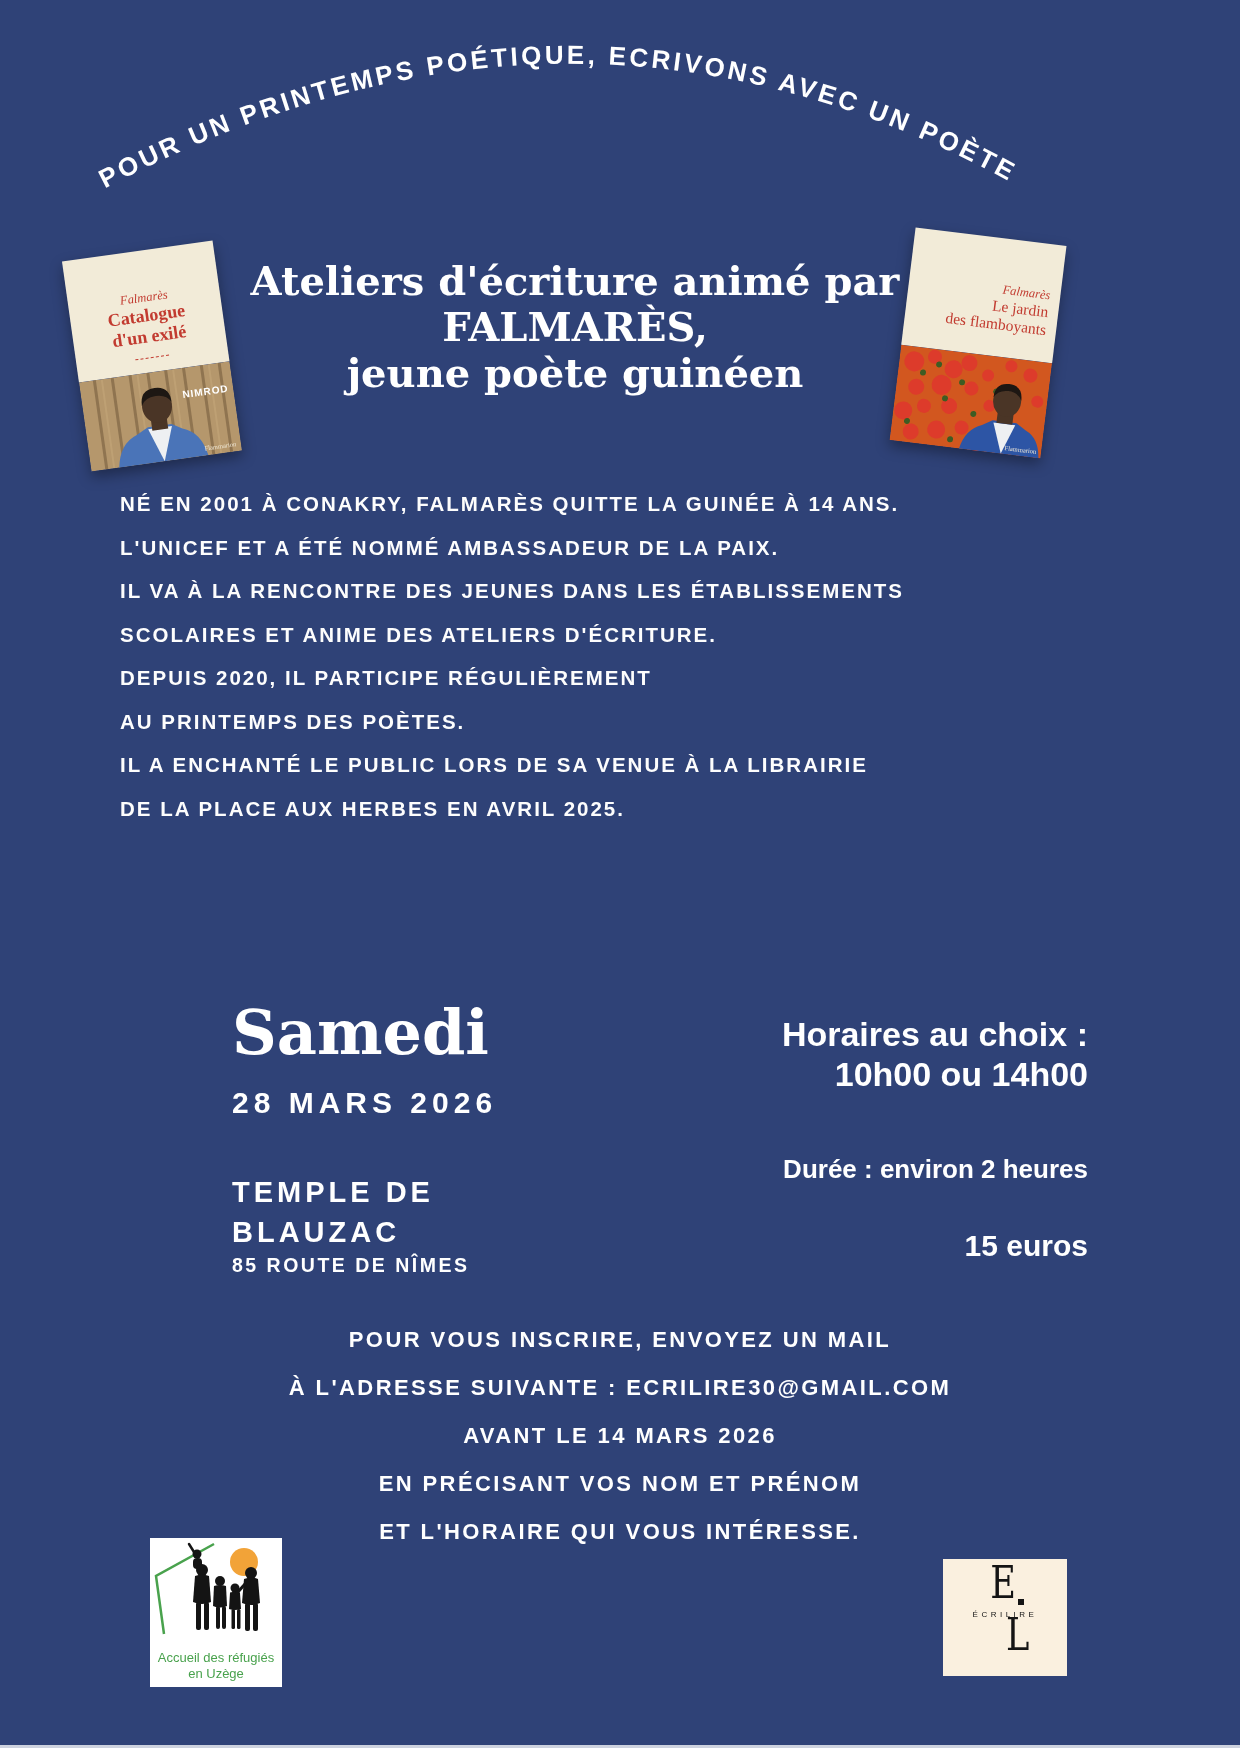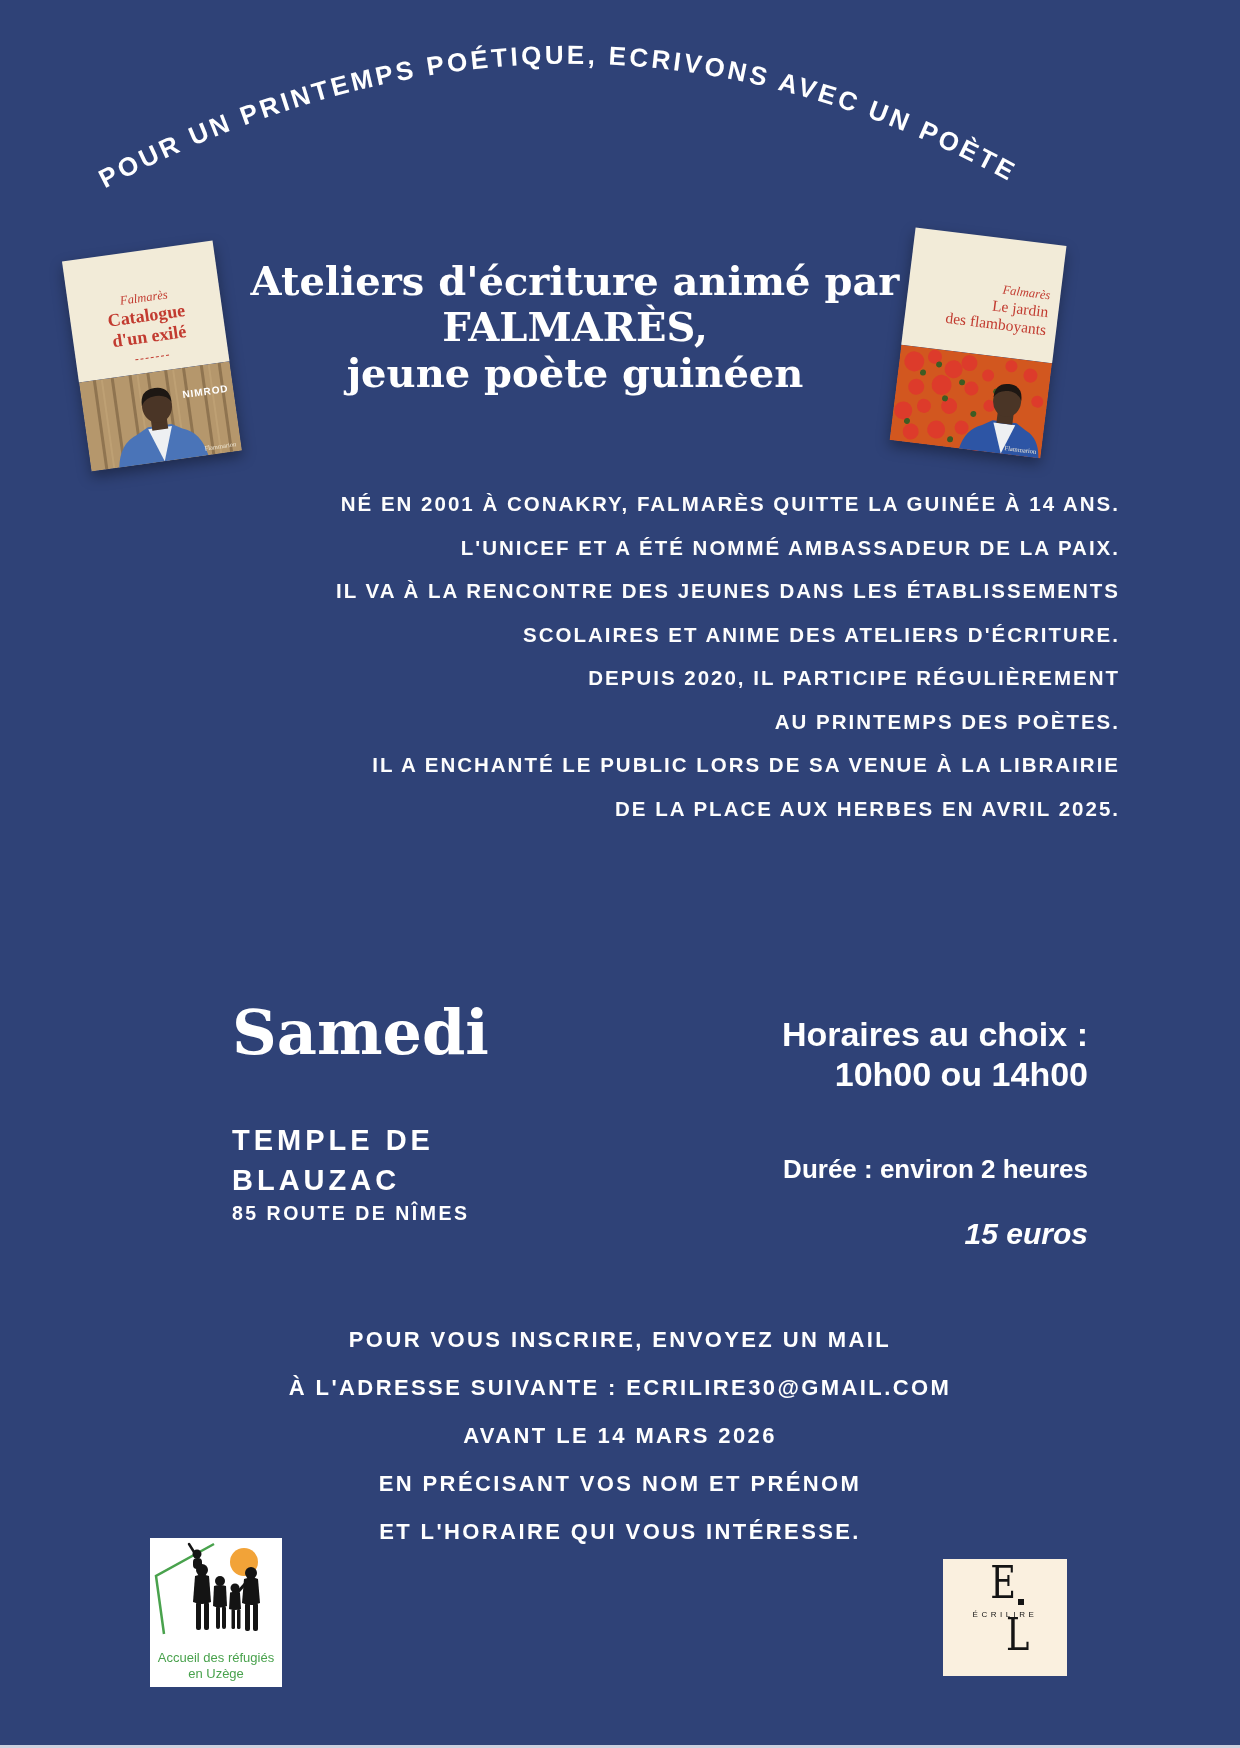--- a/index.html
+++ b/index.html
@@ -24,34 +24,34 @@
   .book-right .book-author{padding-top:44px;}
   .book-title{font-size:18px;line-height:21px;font-weight:bold;}
   .book-right .book-title{font-size:15.5px;line-height:18px;font-weight:normal;}
   .book-genre{margin-top:5px;display:inline-block;border-top:1px dashed #C23B30;
               color:#C23B30;font-size:6px;letter-spacing:2px;width:34px;height:3px;}
   .book-photo{display:block;}
   
   .main-title{position:absolute;left:75px;top:258px;width:1000px;text-align:center;
               font-family:"DejaVu Serif",serif;font-weight:bold;font-size:40px;line-height:46px;}
   
-  .bio{position:absolute;left:120px;top:482px;width:1000px;text-align:right;
+  .bio{position:absolute;left:120px;top:482px;width:1000px;text-align:left;
        font-weight:bold;font-size:20.5px;letter-spacing:2px;line-height:43.5px;
        color:#fdfdfd;}
   
   .event-left{position:absolute;left:232px;top:998px;}
   .event-day{font-family:"DejaVu Serif",serif;font-weight:bold;font-size:62px;line-height:70px;}
   .event-date{margin-top:18px;font-weight:bold;font-size:30px;letter-spacing:5px;}
   .event-venue{margin-top:52px;font-weight:bold;font-size:29px;letter-spacing:4px;line-height:40px;}
   .event-address{margin-top:2px;font-weight:bold;font-size:19.5px;letter-spacing:2.5px;}
   .event-right{position:absolute;right:152px;top:1014px;text-align:right;}
   .event-times-label{font-weight:bold;font-size:34px;line-height:40px;}
   .event-times-value{font-weight:bold;font-size:34px;line-height:40px;}
   .event-duration{margin-top:60px;font-weight:bold;font-size:26px;}
-  .event-price{margin-top:32px;font-weight:bold;font-size:30px;font-style:italic;}
+  .event-price{margin-top:44px;font-weight:bold;font-size:30px;}
   
   .registration{position:absolute;left:120px;top:1316px;width:1000px;text-align:center;
                 font-weight:bold;font-size:22px;letter-spacing:2.4px;line-height:48px;}
   
   .logo-refugees{position:absolute;left:150px;top:1538px;width:132px;height:149px;background:#ffffff;}
   .logo-caption{position:absolute;bottom:5px;width:100%;text-align:center;color:#49A24D;
                 font-size:13px;line-height:16px;}
   .logo-ecrilire{position:absolute;left:943px;top:1559px;width:124px;height:117px;background:#FAF0DF;color:#141414;}
   .ecr-e{position:absolute;left:44px;top:0px;font-family:"DejaVu Serif",serif;font-size:44px;line-height:48px;transform:scaleX(.8);}
   .ecr-dot-top{position:absolute;left:75px;top:40px;width:6px;height:6px;background:#141414;}
@@ -177,20 +177,21 @@
     <div class="bio-line">IL VA À LA RENCONTRE DES JEUNES DANS LES ÉTABLISSEMENTS</div>
     <div class="bio-line">SCOLAIRES ET ANIME DES ATELIERS D'ÉCRITURE.</div>
     <div class="bio-line">DEPUIS 2020, IL PARTICIPE RÉGULIÈREMENT</div>
     <div class="bio-line">AU PRINTEMPS DES POÈTES.</div>
     <div class="bio-line">IL A ENCHANTÉ LE PUBLIC LORS DE SA VENUE À LA LIBRAIRIE</div>
     <div class="bio-line">DE LA PLACE AUX HERBES EN AVRIL 2025.</div>
   </div>
 
   <div class="event-left">
     <div class="event-day">Samedi</div>
+    <div class="event-date">28 MARS 2026</div>
     <div class="event-venue">
       <div>TEMPLE DE</div>
       <div>BLAUZAC</div>
     </div>
     <div class="event-address">85 ROUTE DE NÎMES</div>
   </div>
 
   <div class="event-right">
     <div class="event-times-label">Horaires au choix :</div>
     <div class="event-times-value">10h00 ou 14h00</div>

